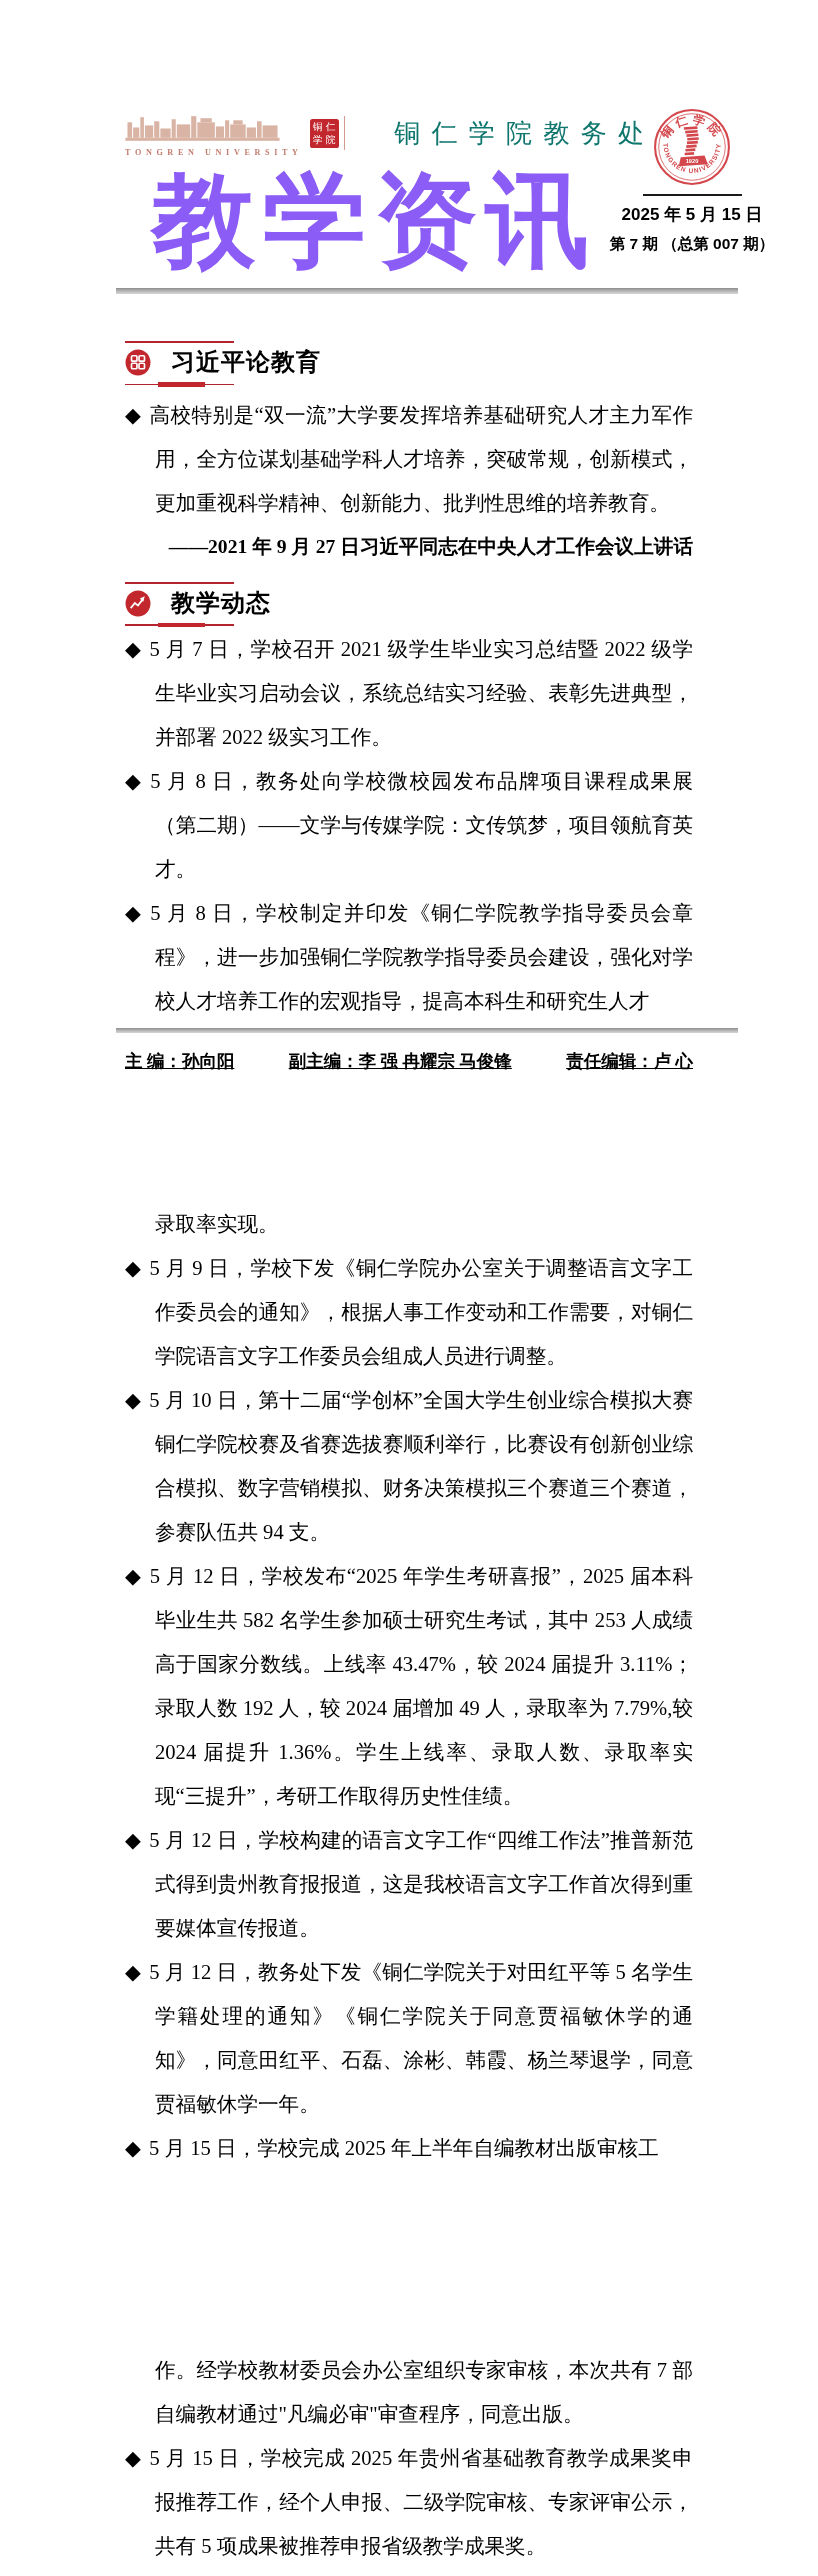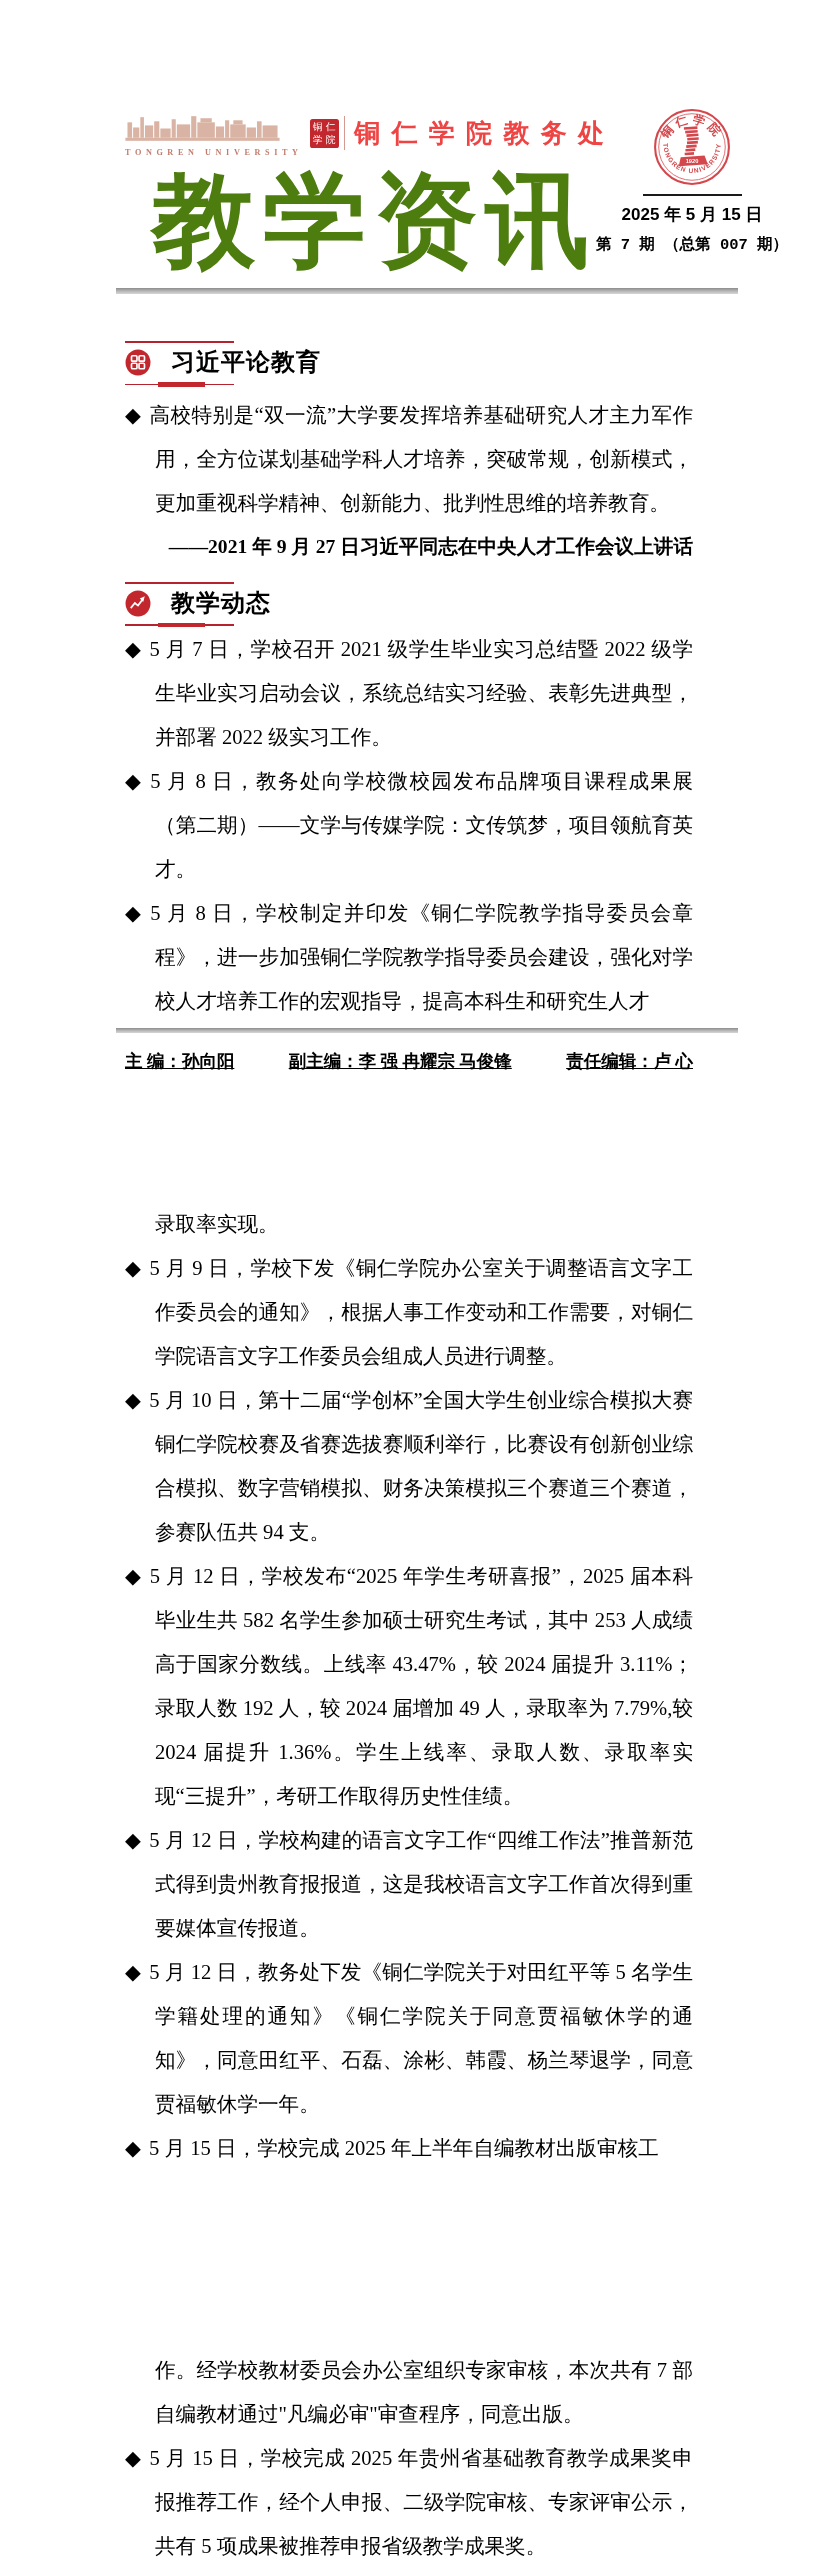--- a/index.html
+++ b/index.html
@@ -18,33 +18,33 @@
     margin-top:1px;font-family:"Liberation Serif",serif;white-space:nowrap;
   }
   .stamp{
     width:29px;height:29px;background:#c1272d;border-radius:2.6px;margin-left:7.2px;
     display:grid;grid-template-columns:1fr 1fr;place-items:center;
     color:#fff;font-size:9.8px;line-height:1;padding:1.5px;box-sizing:border-box;flex:none;
   }
   .stamp span{display:block;}
   .logo-divider{width:1px;height:34px;background:#d49a90;margin:0 9.3px 0 5.2px;flex:none;}
   .dept-name{
-    font-size:26px;font-weight:bold;color:#ef4444;letter-spacing:11.3px;white-space:nowrap;
+    font-size:26px;font-weight:normal;color:#0f766e;letter-spacing:11.3px;white-space:nowrap;margin-left:40px;
   }
   .big-title{
-    font-size:103px;line-height:1.02;font-weight:900;color:#4d7c0f;
+    font-size:103px;line-height:1.02;font-weight:900;color:#8b5cf6;
     letter-spacing:8.2px;margin:5.2px 0 0 27px;white-space:nowrap;
   }
   .mast-right{
     position:absolute;top:6.2px;right:-71px;width:144px;
     display:flex;flex-direction:column;align-items:center;
   }
   .seal-line{width:99px;height:1.5px;background:#1a1a1a;margin:8.2px 0 7.2px 0;}
   .mast-date{font-size:17px;font-weight:bold;font-family:"Liberation Sans",sans-serif;white-space:nowrap;}
-  .mast-issue{font-size:15.5px;font-weight:bold;font-family:Liberation Mono, monospace;white-space:nowrap;margin-top:8.2px;}
+  .mast-issue{font-size:15.5px;font-weight:bold;font-family:Liberation Sans, sans-serif;white-space:nowrap;margin-top:8.2px;}
   .gray-bar{
     position:relative;left:-9.3px;width:622px;height:6.7px;margin-top:13.4px;
     background:linear-gradient(180deg,#8d8d8d 0%,#b9b9b9 55%,#d6d6d6 100%);
   }
   .gray-bar.small{height:5.7px;margin-top:4.1px;}
   
   .sec-head{width:222px;}
   .sh-top{width:109px;height:1.5px;background:#b5232e;}
   .sh-row{display:flex;align-items:center;gap:20px;margin:3.6px 0;}
   .sh-icon{width:26px;height:27px;flex:none;}

